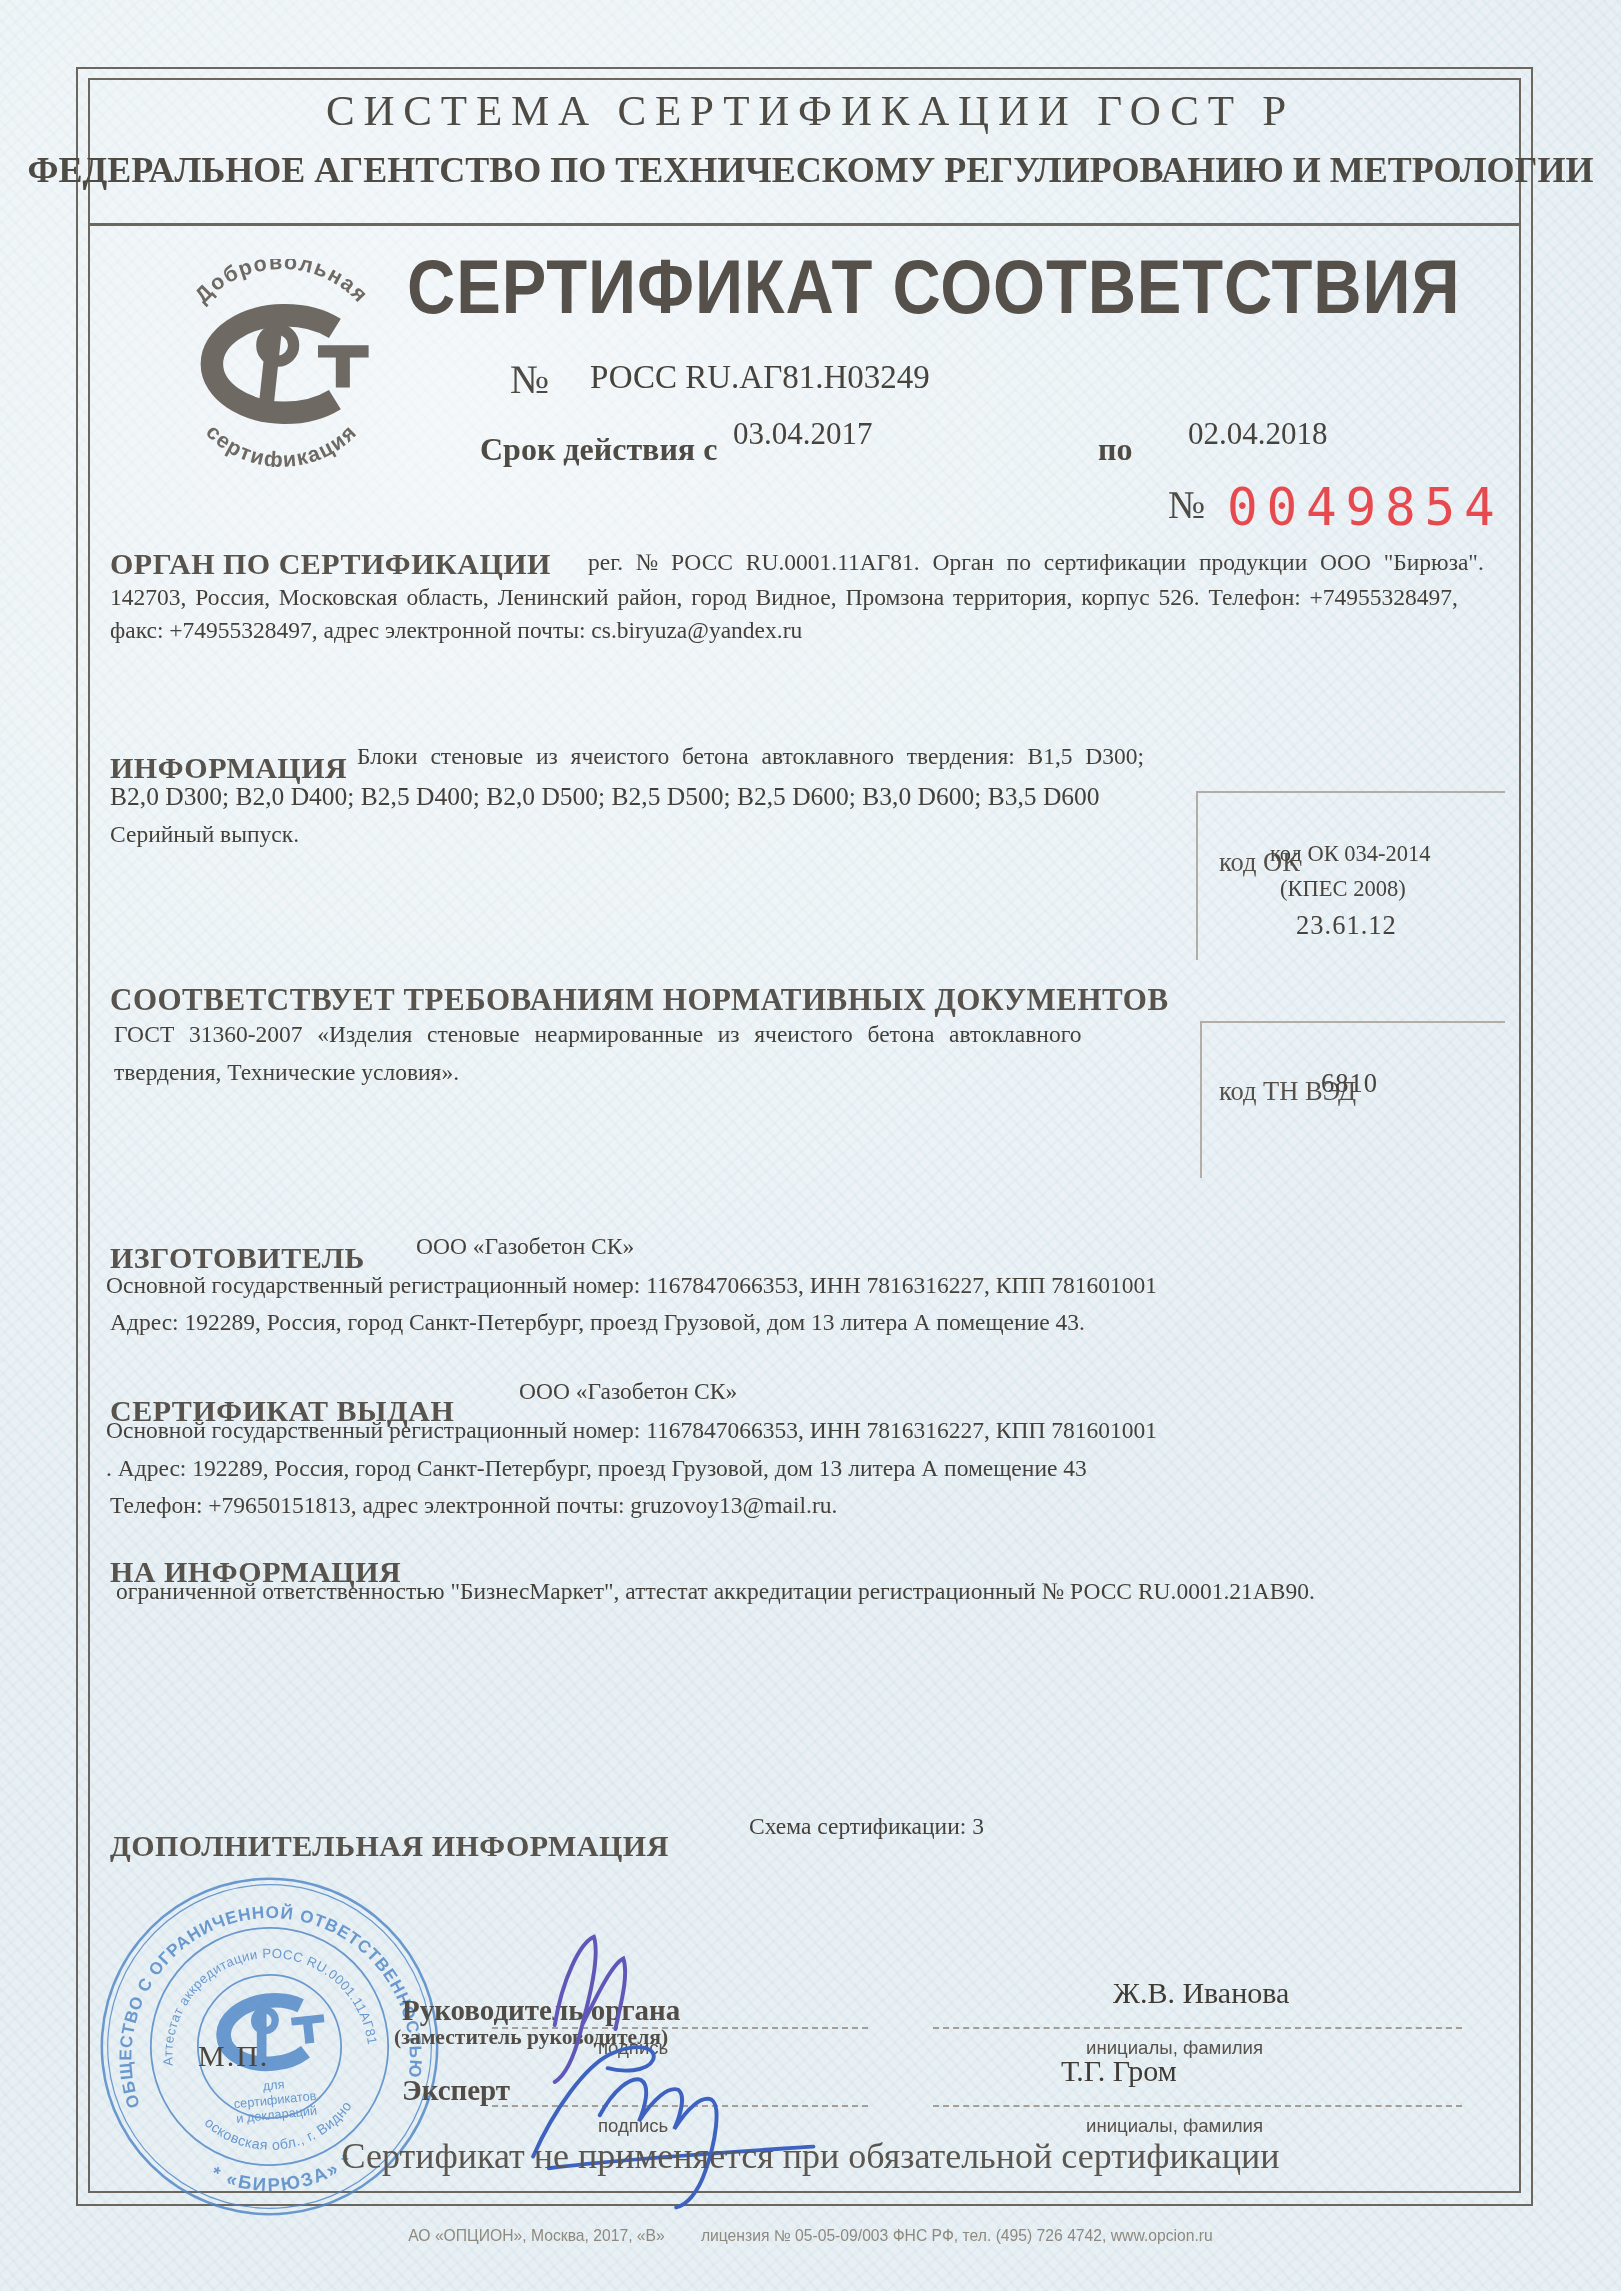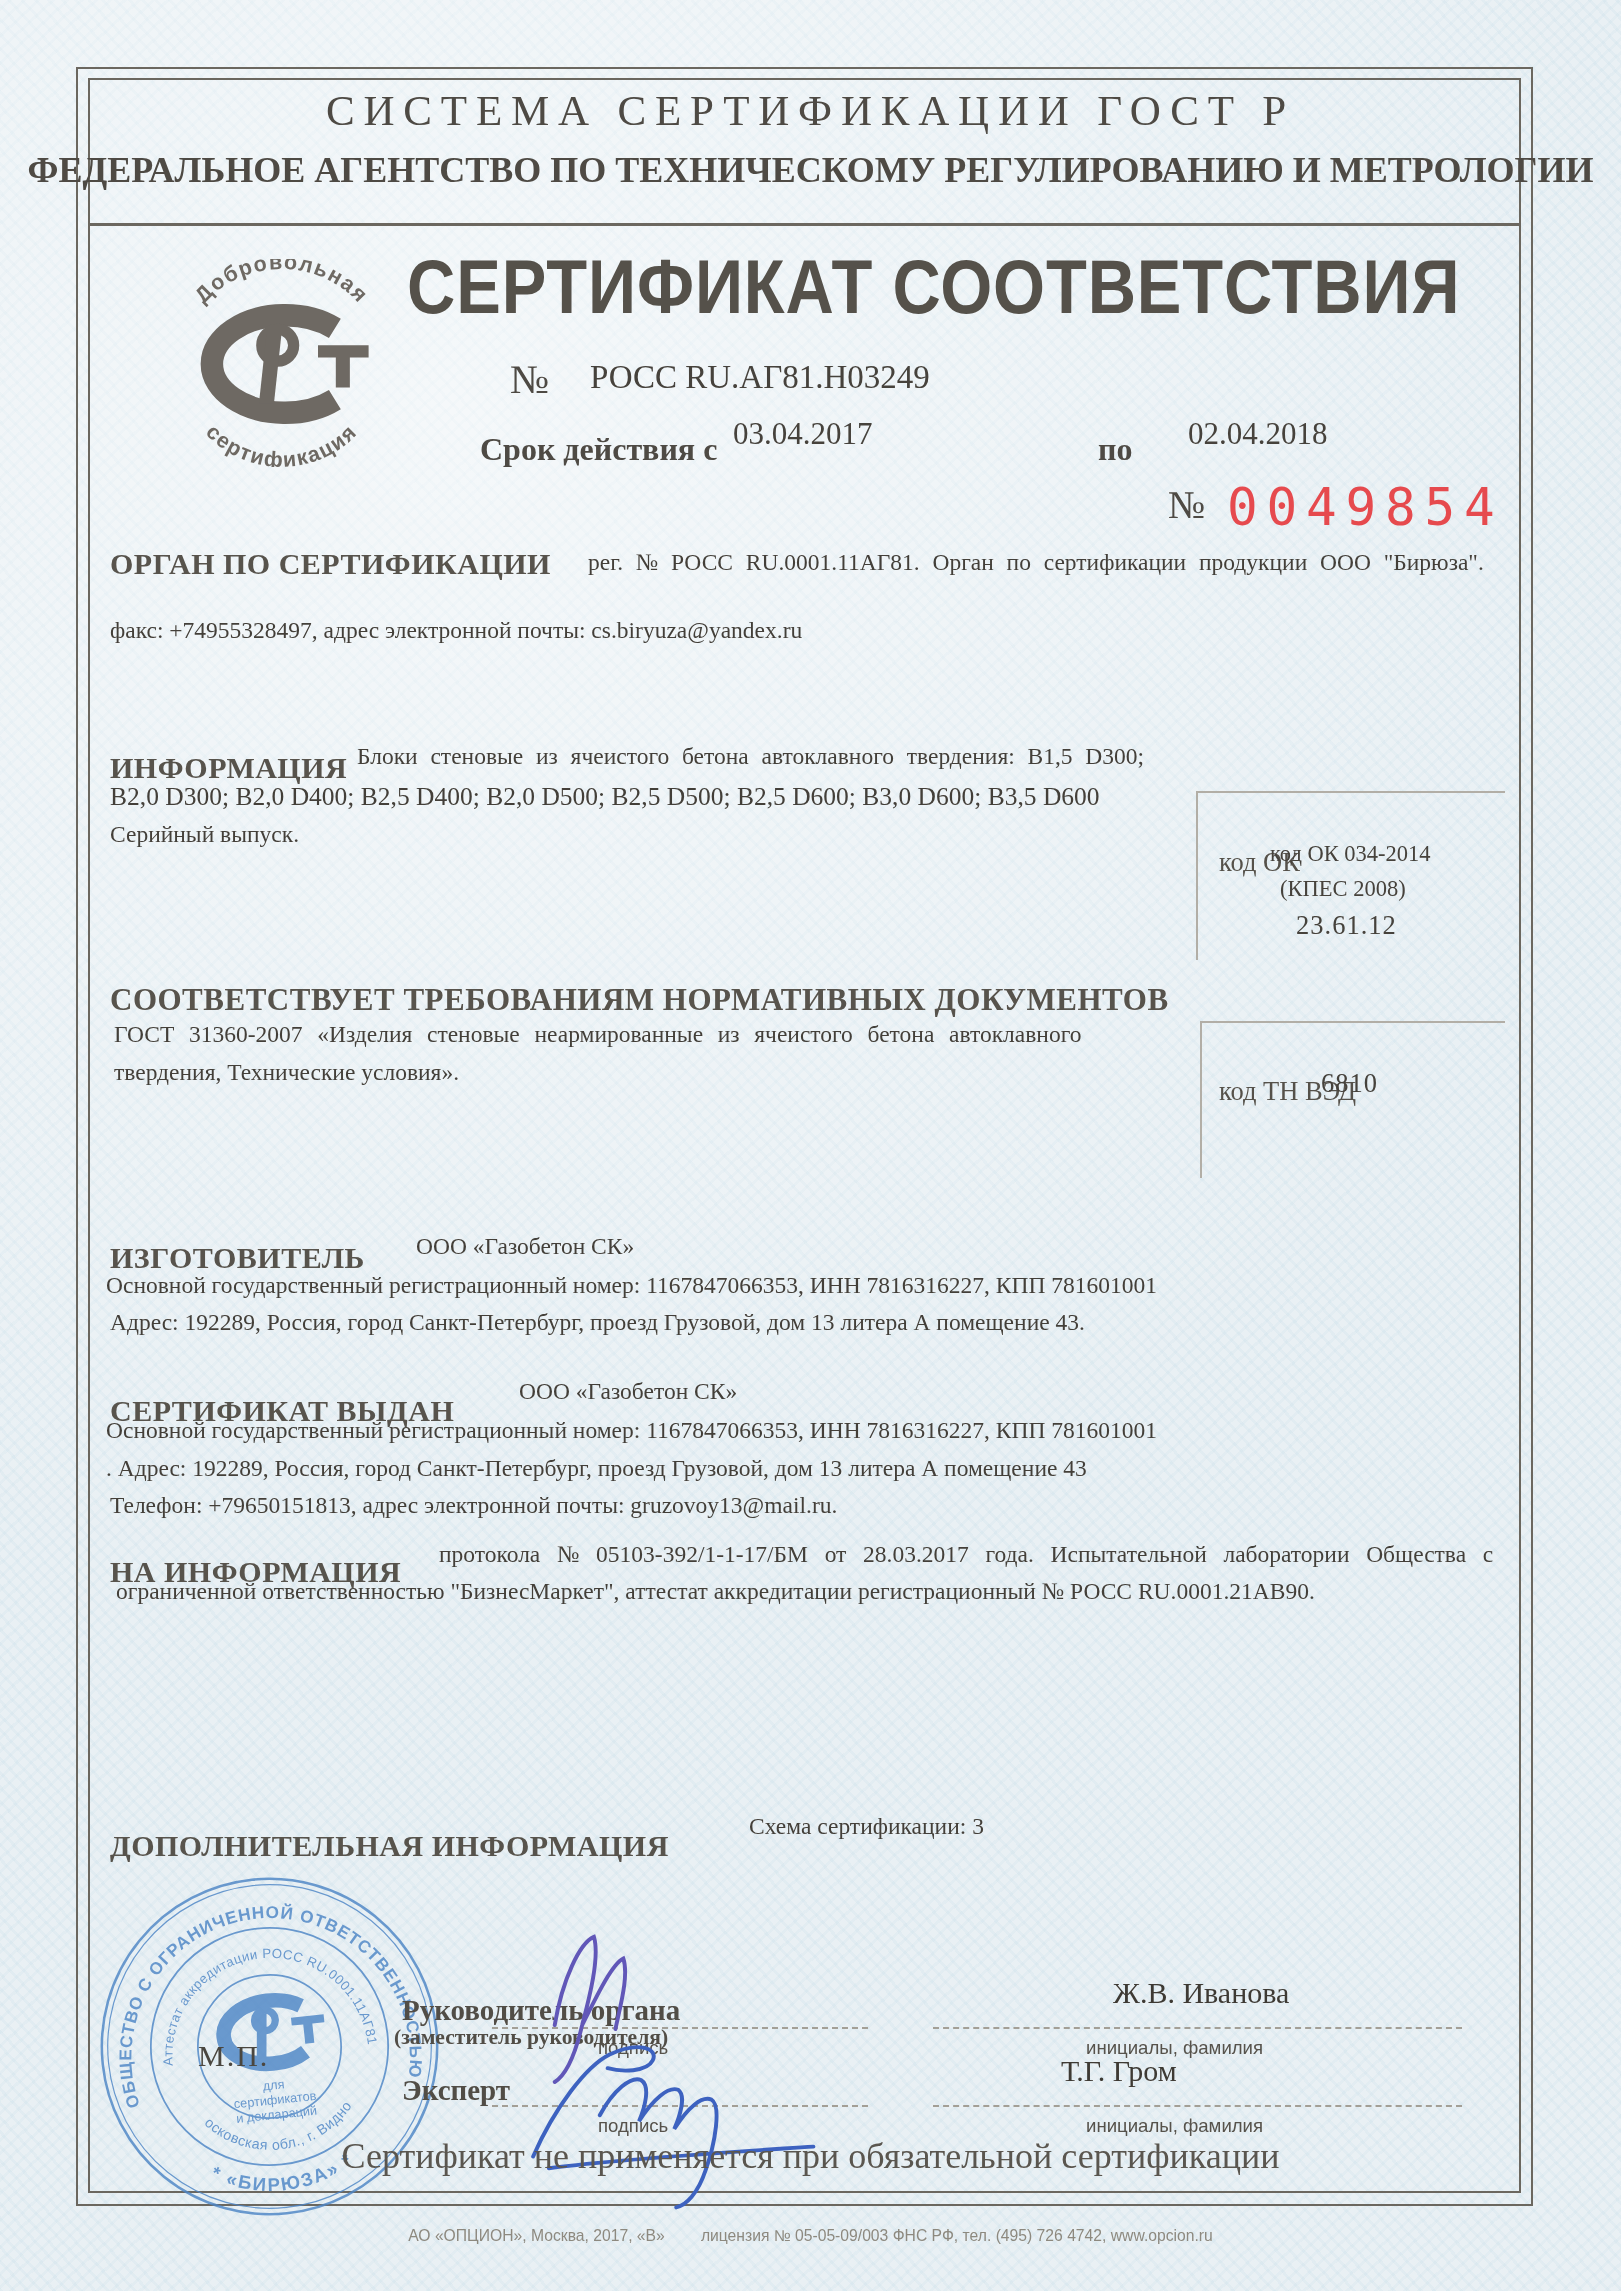--- a/index.html
+++ b/index.html
@@ -82,20 +82,21 @@
   <div class="t" style="left:480px; top:431px; font-size:32px; font-weight:bold; color:#4e4a44">Срок действия  с</div>
   <div class="t" style="left:733px; top:416px; font-size:31px; color:#46423c">03.04.2017</div>
   <div class="t" style="left:1098px; top:431px; font-size:32px; font-weight:bold; color:#4e4a44">по</div>
   <div class="t" style="left:1188px; top:416px; font-size:31px; color:#46423c">02.04.2018</div>
 
   <div class="t" style="left:1168px; top:482px; font-size:39px; color:#4e4a44">№</div>
   <div class="t rednum" style="left:1227px; top:478px">0049854</div>
 
   <div class="t hsec" style="left:110px; top:547px">ОРГАН ПО СЕРТИФИКАЦИИ</div>
   <div class="t body24 just" style="left:588px; top:549px">рег. № РОСС RU.0001.11АГ81. Орган по сертификации продукции ООО "Бирюза".</div>
+  <div class="t body24" style="left:110px; top:584px; word-spacing:2.9px">142703, Россия, Московская область, Ленинский район, город Видное, Промзона территория, корпус 526. Телефон: +74955328497,</div>
   <div class="t body24" style="left:110px; top:617px">факс: +74955328497, адрес электронной почты: cs.biryuza@yandex.ru</div>
 
   <div class="t hsec" style="left:110px; top:751px">ИНФОРМАЦИЯ</div>
   <div class="t body24 just" style="left:357px; top:743px">Блоки стеновые из ячеистого бетона автоклавного твердения: В1,5 D300;</div>
   <div class="t body24" style="left:110px; top:782px; font-size:25.5px">В2,0 D300; В2,0 D400; В2,5 D400; В2,0 D500; В2,5 D500; В2,5 D600; В3,0 D600; В3,5 D600</div>
   <div class="t body24" style="left:110px; top:821px">Серийный выпуск.</div>
 
   <div class="corner-box" style="left:1196px; top:791px; width:307px; height:167px"></div>
   <div class="t boxlbl" style="left:1219px; top:804px">код ОК</div>
   <div class="t" style="left:1270px; top:841px; font-size:22.5px; color:#46423c">код ОК 034-2014</div>
@@ -115,21 +116,20 @@
   <div class="t body24" style="left:106px; top:1272px">Основной государственный регистрационный номер: 1167847066353, ИНН 7816316227, КПП 781601001</div>
   <div class="t body24" style="left:110px; top:1309px">Адрес: 192289, Россия, город Санкт-Петербург, проезд Грузовой, дом 13 литера А помещение 43.</div>
 
   <div class="t hsec" style="left:110px; top:1394px">СЕРТИФИКАТ ВЫДАН</div>
   <div class="t body24" style="left:519px; top:1378px">ООО «Газобетон СК»</div>
   <div class="t body24" style="left:106px; top:1417px">Основной государственный регистрационный номер: 1167847066353, ИНН 7816316227, КПП 781601001</div>
   <div class="t body24" style="left:106px; top:1455px">. Адрес: 192289, Россия, город Санкт-Петербург, проезд Грузовой, дом 13 литера А помещение 43</div>
   <div class="t body24" style="left:110px; top:1492px">Телефон: +79650151813, адрес электронной почты: gruzovoy13@mail.ru.</div>
 
   <div class="t hsec" style="left:110px; top:1555px">НА ИНФОРМАЦИЯ</div>
-  <div class="t body24" style="left:439px; top:1541px; word-spacing:10.8px">протокола № 05103-392/1-1-17/БМ от 28.03.2017 года. Испытательной лаборатории Общества с</div>
   <div class="t body24" style="left:116px; top:1578px">ограниченной ответственностью "БизнесМаркет", аттестат аккредитации регистрационный № РОСС RU.0001.21АВ90.</div>
 
   <div class="t hsec" style="left:110px; top:1829px">ДОПОЛНИТЕЛЬНАЯ ИНФОРМАЦИЯ</div>
   <div class="t body24" style="left:749px; top:1813px">Схема сертификации: 3</div>
 
   <svg class="stamp" viewBox="0 0 360 360">
     <defs>
       <path id="outTop" d="M 57 262 A 142 142 0 1 1 303 262" fill="none"></path>
       <path id="outBot" d="M 84 290 A 142 142 0 0 0 276 290" fill="none"></path>
       <path id="inTop" d="M 83 214 A 100 100 0 1 1 277 214" fill="none"></path>

